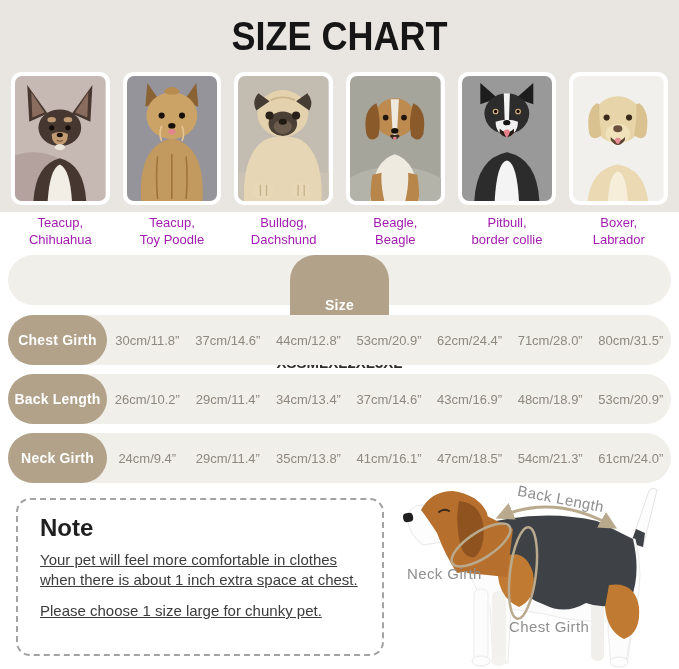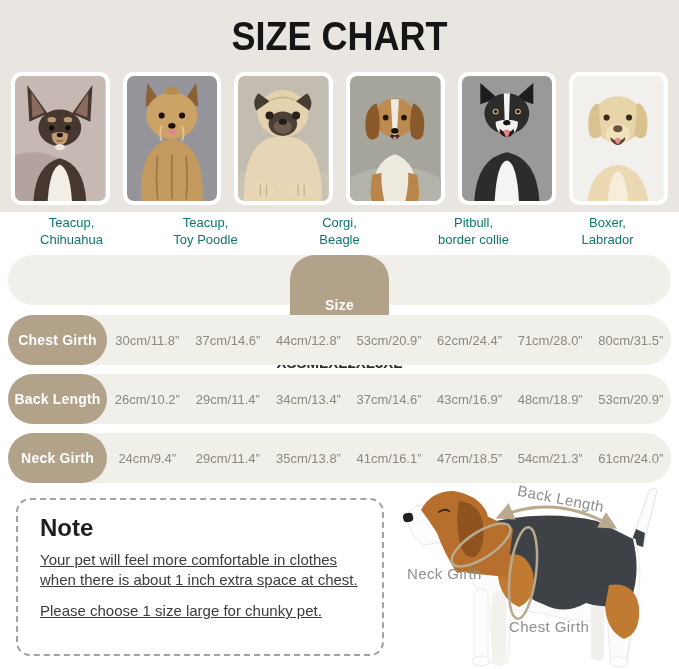--- a/index.html
+++ b/index.html
@@ -16,21 +16,21 @@
     font-size:40px;font-weight:800;color:#161616;letter-spacing:0px;
     transform:scaleX(.9);transform-origin:center;
   }
   
   .photos{position:absolute;left:11px;top:72px;width:657px;height:133px;display:flex;gap:13px;}
   .photo-card{flex:1;background:#ffffff;border-radius:10px;padding:4px;box-sizing:border-box;}
   .photo-inner{width:100%;height:100%;border-radius:7px;overflow:hidden;}
   .photo-inner svg{display:block;width:100%;height:100%;}
   
   .breeds{position:absolute;left:11px;top:213px;width:657px;display:flex;gap:13px;}
-  .breed{flex:1;text-align:center;font-size:13px;line-height:1.3;color:#0f766e;padding-top:2px;}
+  .breed{flex:1;text-align:center;font-size:13px;line-height:1.3;color:#a21caf;padding-top:2px;}
   
   .trow{
     position:absolute;left:8px;width:663px;height:50px;background:#f1efe9;
     border-radius:25px;display:flex;align-items:center;box-sizing:border-box;
   }
   .trow.r0{top:255px;flex-direction:column;} .trow.r1{top:315px;} .trow.r2{top:374px;} .trow.r3{top:433px;}
   .pill{
     width:99px;height:50px;border-radius:25px;background:#b1a289;flex:0 0 99px;
     display:flex;align-items:center;justify-content:center;
     color:#ffffff;font-weight:700;font-size:14px;letter-spacing:.2px;white-space:nowrap;
@@ -182,21 +182,22 @@
           <path d="M37,61 Q44,69 51,61 L51,64 Q44,74 37,64 Z" fill="#5b4434"></path>
           <path d="M41,64 Q44,72 47,64 Q46,61 44,62 Q42,61 41,64 Z" fill="#e78b95"></path>
         </svg>
       </div>
     </div>
   </div>
 
   <div class="breeds">
     <div class="breed"><span>Teacup,</span><br><span>Chihuahua</span></div>
     <div class="breed"><span>Teacup,</span><br><span>Toy Poodle</span></div>
-    <div class="breed"><span>Corgi,</span><br><span>Beagle</span></div>
+    <div class="breed"><span>Bulldog,</span><br><span>Dachshund</span></div>
+    <div class="breed"><span>Beagle,</span><br><span>Beagle</span></div>
     <div class="breed"><span>Pitbull,</span><br><span>border collie</span></div>
     <div class="breed"><span>Boxer,</span><br><span>Labrador</span></div>
   </div>
 
   <div class="trow r0">
     <div class="pill">Size</div>
     <div class="vals">
       <div class="cell">XS</div>
       <div class="cell">S</div>
       <div class="cell">M</div>

